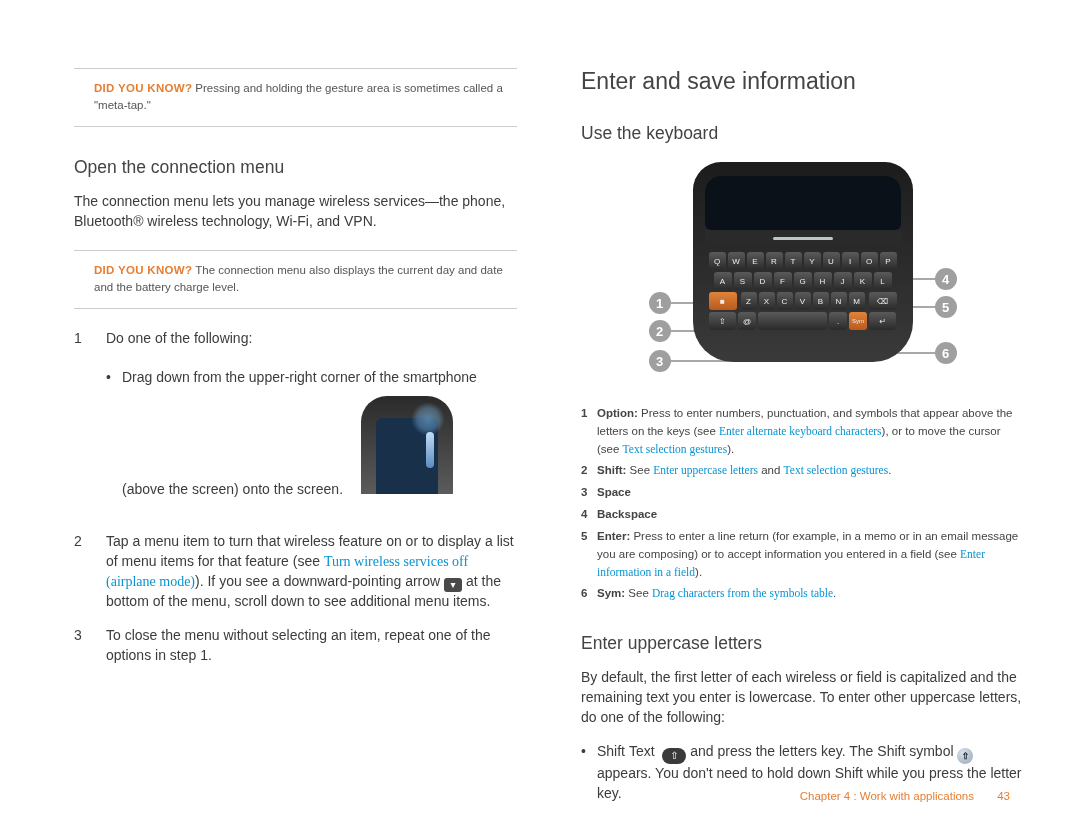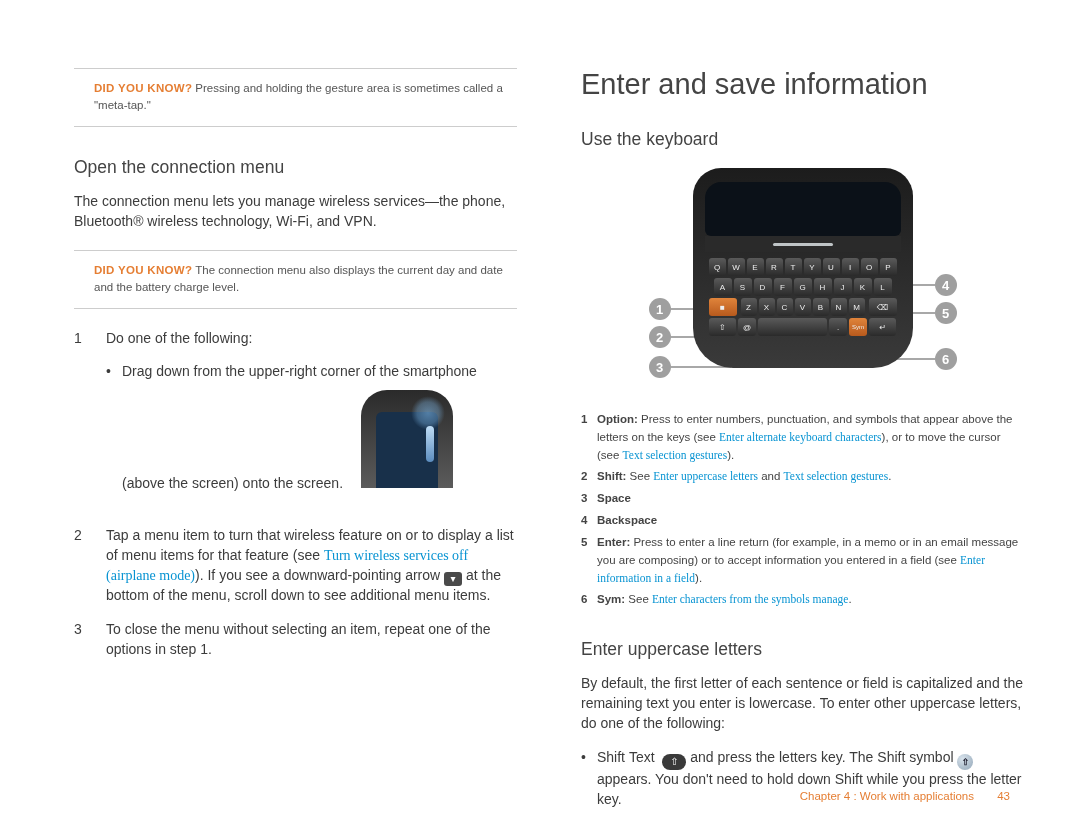--- a/index.html
+++ b/index.html
@@ -15,21 +15,21 @@
   .page {
     display: flex;
     padding: 68px 56px 20px 74px;
     gap: 64px;
   }
   .col { width: 445px; }
   hr.rule { border: none; border-top: 1px solid #cdcdcd; margin: 0; }
   .tipbox { padding: 11px 0 12px 20px; font-size: 11px; line-height: 1.45; }
   .tiplabel { color: #e57e33; font-weight: 600; letter-spacing: .3px; font-variant: small-caps; font-size: 11.5px; }
   .tipbody { font-size: 11.5px; color: #555; }
-  h1 { font-weight: 300; font-size: 29px; color: #444; margin: 0 0 28px 0; }
+  h1 { font-weight: 300; font-size: 23px; color: #444; margin: 0 0 28px 0; }
   h2 { font-weight: 300; font-size: 17.5px; color: #444; margin: 30px 0 14px 0; }
   p, li { font-size: 14px; line-height: 1.42; color: #3c3c3c; }
   ol.steps { list-style: none; }
   ol.steps > li { display: flex; margin-bottom: 14px; }
   ol.steps > li > span.num { flex: 0 0 32px; }
   ol.steps > li > div.body { flex: 1; }
   ul.bul { list-style: none; }
   ul.bul > li { position: relative; padding-left: 16px; margin-bottom: 10px; }
   ul.bul > li::before { content: "•"; position: absolute; left: 0; top: 0; }
   .link { color: #0793d2; font-family: Liberation Serif, serif; }
@@ -133,21 +133,21 @@
       <span class="tiplabel">DID YOU KNOW?</span>
       <span class="tipbody">The connection menu also displays the current day and date and the battery charge level.</span>
     </div>
     <hr class="rule" style="margin-bottom:20px;">
 
     <ol class="steps">
       <li>
         <span class="num">1</span>
         <div class="body">
           <p>Do one of the following:</p>
-          <ul class="bul" style="margin-top:14px;">
+          <ul class="bul" style="margin-top:20px;">
             <li>
               <span>Drag down from the upper-right corner of the smartphone (above the screen) onto the screen.</span>
               <div class="phonevig">
                 <div class="phoneSmall">
                   <div class="screen"></div>
                   <div class="swipeRing"></div>
                   <div class="swipeArrow"></div>
                 </div>
               </div>
             </li>
@@ -261,26 +261,26 @@
       <div>
         <span class="kn">4</span>
         <span class="kb"><b>Backspace</b></span>
       </div>
       <div>
         <span class="kn">5</span>
         <span class="kb"><b>Enter:</b><span> Press to enter a line return (for example, in a memo or in an email message you are composing) or to accept information you entered in a field (see </span><span class="link">Enter information in a field</span><span>).</span></span>
       </div>
       <div>
         <span class="kn">6</span>
-        <span class="kb"><b>Sym:</b><span> See </span><span class="link">Enter characters from the symbols manage</span><span>.</span></span>
+        <span class="kb"><b>Sym:</b><span> See </span><span class="link">Drag characters from the symbols table</span><span>.</span></span>
       </div>
     </div>
 
     <h2>Enter uppercase letters</h2>
-    <p>By default, the first letter of each sentence or field is capitalized and the remaining text you enter is lowercase. To enter other uppercase letters, do one of the following:</p>
+    <p>By default, the first letter of each wireless or field is capitalized and the remaining text you enter is lowercase. To enter other uppercase letters, do one of the following:</p>
     <ul class="bul" style="margin-top:14px;">
       <li>
         <span>Shift </span><b>Text</b>
         <span>&nbsp;</span><span class="shiftKey">⇧</span>
         <span> and press the letters key. The Shift symbol </span><span class="shiftSym">⇧</span>
         <span> appears. You don't need to hold down Shift while you press the letter key.</span>
       </li>
     </ul>
   </div>
 </div>

